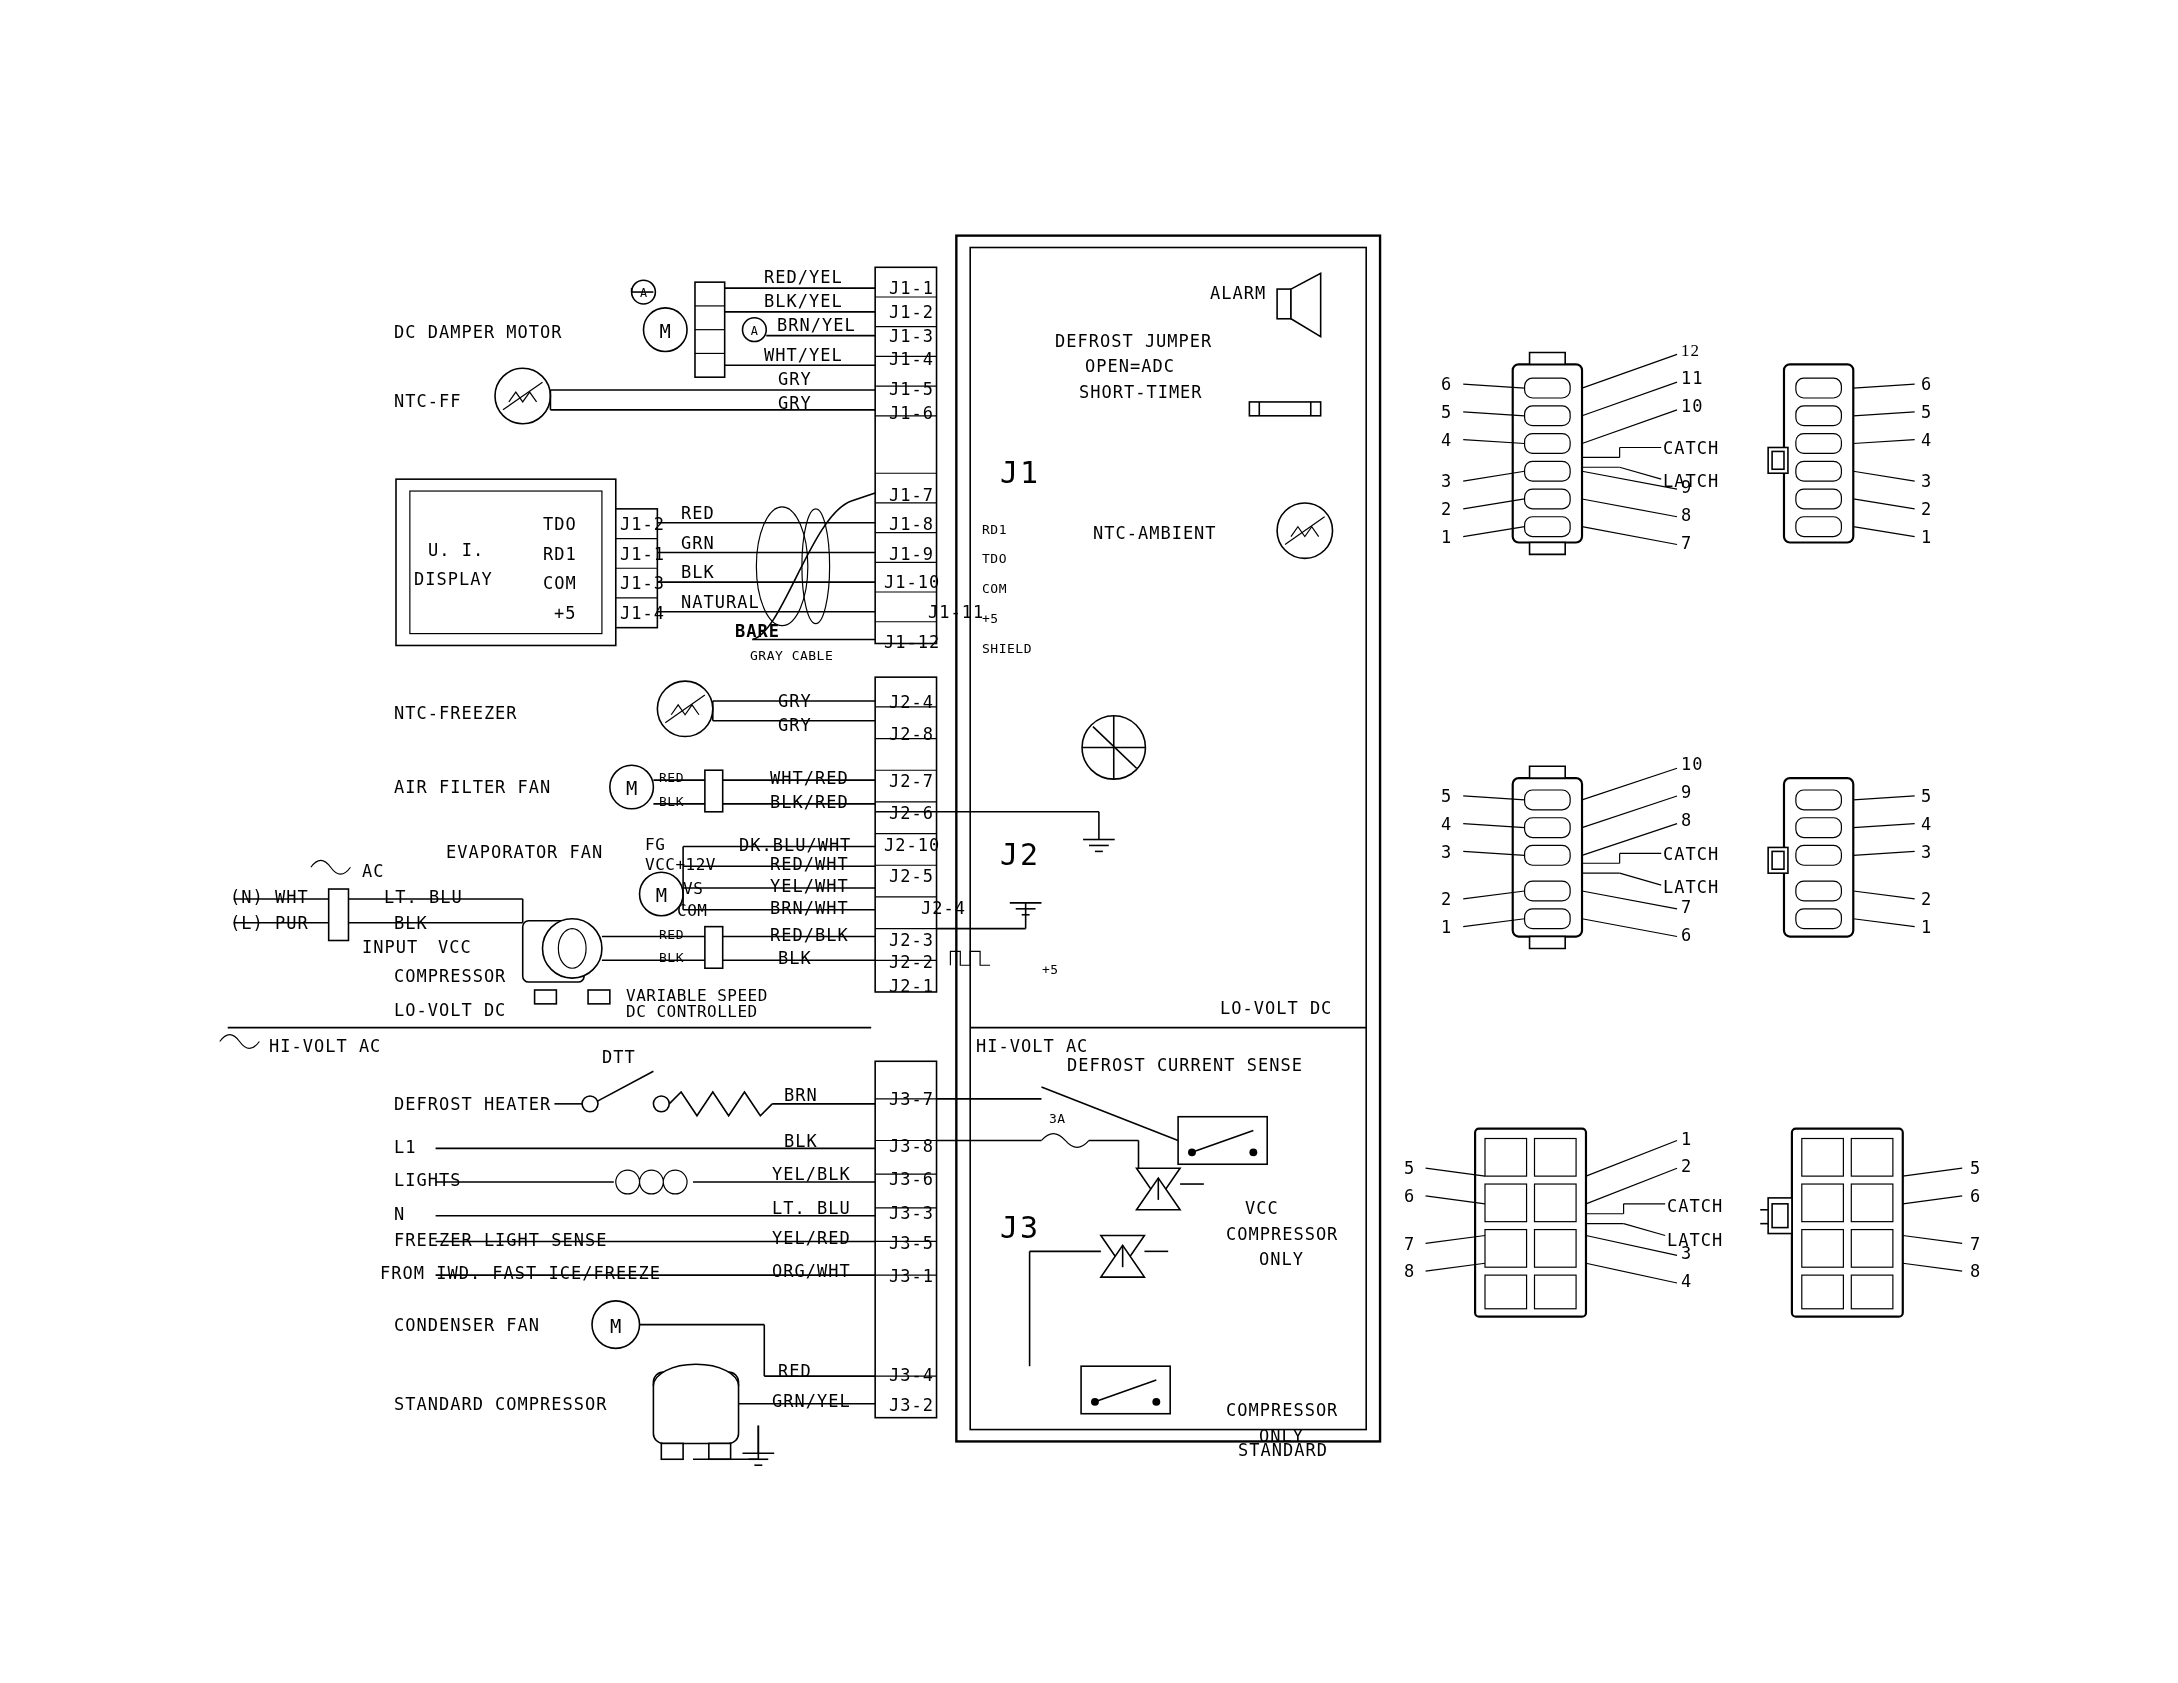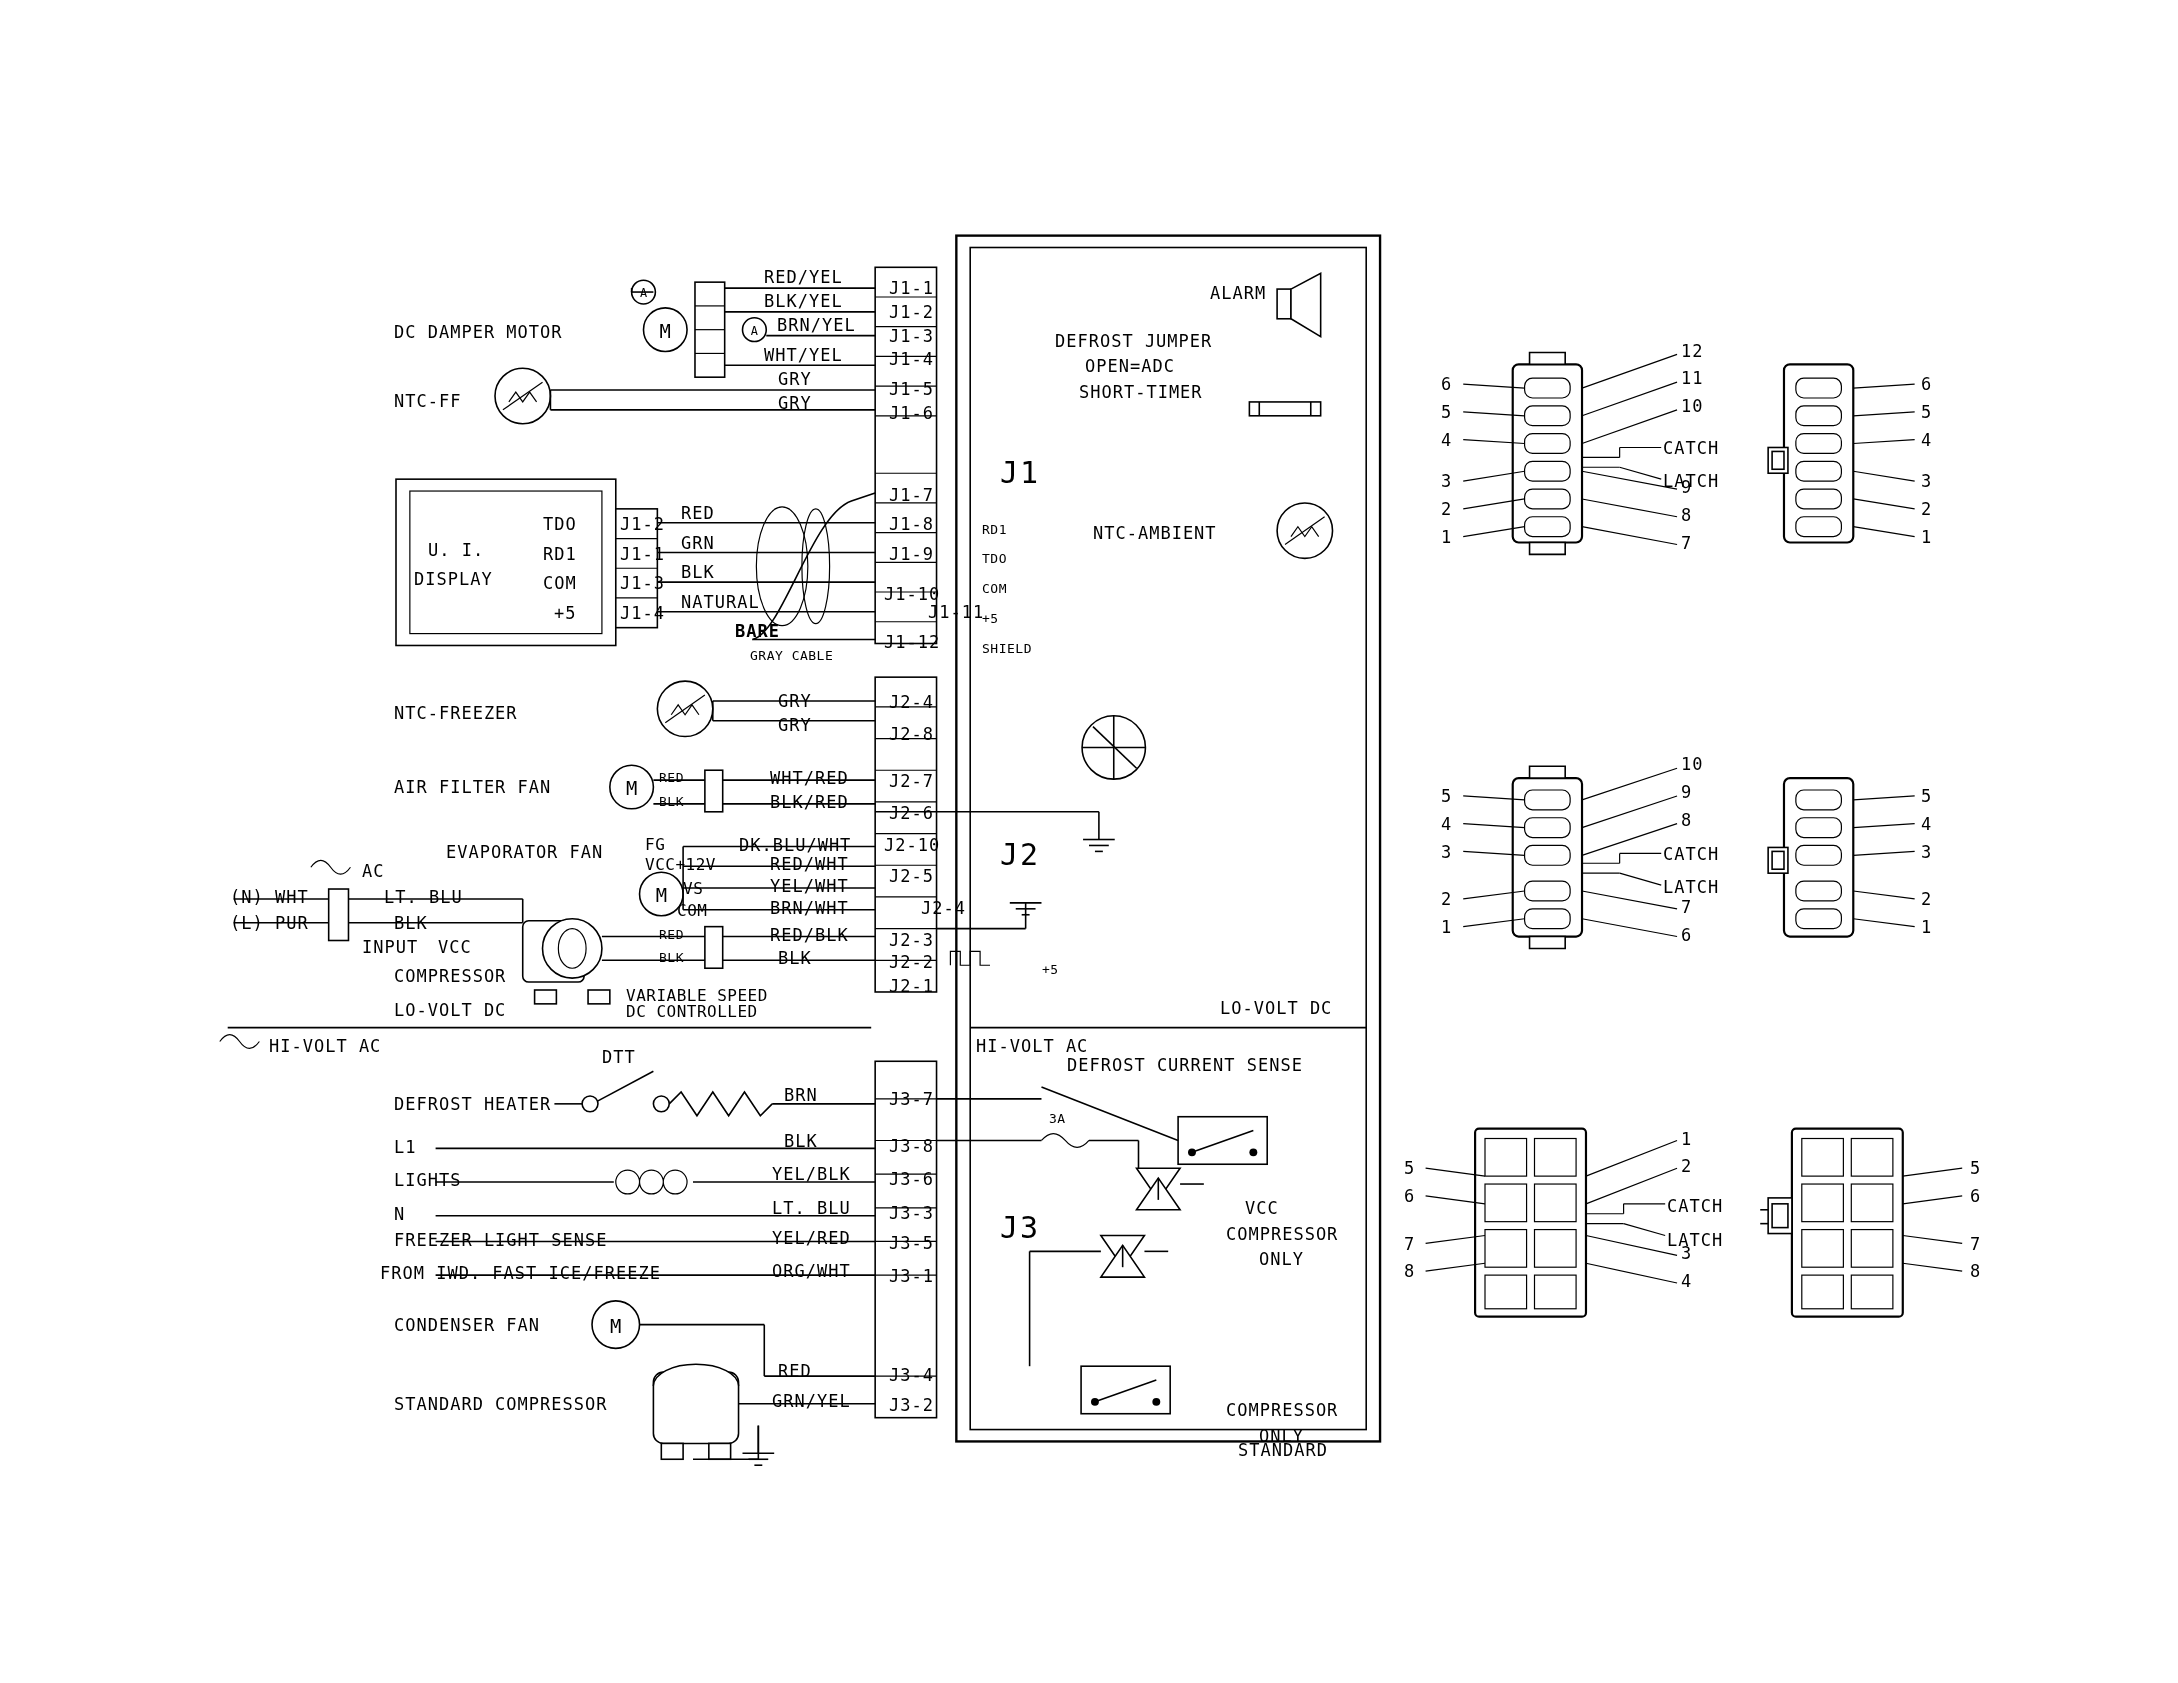--- a/index.html
+++ b/index.html
@@ -444,21 +444,21 @@
 
   <div class="lbl" style="left:889px;top:278px;">J1-1</div>
   <div class="lbl" style="left:889px;top:302px;">J1-2</div>
   <div class="lbl" style="left:889px;top:326px;">J1-3</div>
   <div class="lbl" style="left:889px;top:349px;">J1-4</div>
   <div class="lbl" style="left:889px;top:379px;">J1-5</div>
   <div class="lbl" style="left:889px;top:403px;">J1-6</div>
   <div class="lbl" style="left:889px;top:485px;">J1-7</div>
   <div class="lbl" style="left:889px;top:514px;">J1-8</div>
   <div class="lbl" style="left:889px;top:544px;">J1-9</div>
-  <div class="lbl" style="left:884px;top:572px;margin-top:12px;">J1-10</div>
+  <div class="lbl" style="left:884px;top:572px;">J1-10</div>
   <div class="lbl" style="left:928px;top:602px;text-align:center;">J1-11</div>
   <div class="lbl" style="left:884px;top:632px;">J1-12</div>
 
   <div class="lbl" style="left:764px;top:267px;">RED/YEL</div>
   <div class="lbl" style="left:764px;top:291px;">BLK/YEL</div>
   <div class="lbl" style="left:777px;top:315px;">BRN/YEL</div>
   <div class="lbl" style="left:764px;top:345px;">WHT/YEL</div>
   <div class="lbl" style="left:778px;top:369px;">GRY</div>
   <div class="lbl" style="left:778px;top:393px;">GRY</div>
   <div class="lbl" style="left:681px;top:503px;">RED</div>
@@ -588,21 +588,21 @@
   <div class="lbl" style="left:394px;top:1315px;">CONDENSER FAN</div>
   <div class="lbl" style="left:394px;top:1394px;">STANDARD COMPRESSOR</div>
 
   <div class="lbl" style="left:1441px;top:374px;">6</div>
   <div class="lbl" style="left:1441px;top:402px;">5</div>
   <div class="lbl" style="left:1441px;top:430px;">4</div>
   <div class="lbl" style="left:1441px;top:471px;">3</div>
   <div class="lbl" style="left:1441px;top:499px;">2</div>
   <div class="lbl" style="left:1441px;top:527px;">1</div>
 
-  <div class="lbl" style="left:1681px;top:341px;">12</div>
+  <div class="lbl" style="left:1681px;top:341px;font-family:Liberation Serif, serif;">12</div>
   <div class="lbl" style="left:1681px;top:368px;">11</div>
   <div class="lbl" style="left:1681px;top:396px;">10</div>
   <div class="lbl" style="left:1681px;top:477px;">9</div>
   <div class="lbl" style="left:1681px;top:505px;">8</div>
   <div class="lbl" style="left:1681px;top:533px;">7</div>
 
   <div class="lbl" style="left:1921px;top:374px;">6</div>
   <div class="lbl" style="left:1921px;top:402px;">5</div>
   <div class="lbl" style="left:1921px;top:430px;">4</div>
   <div class="lbl" style="left:1921px;top:471px;">3</div>

